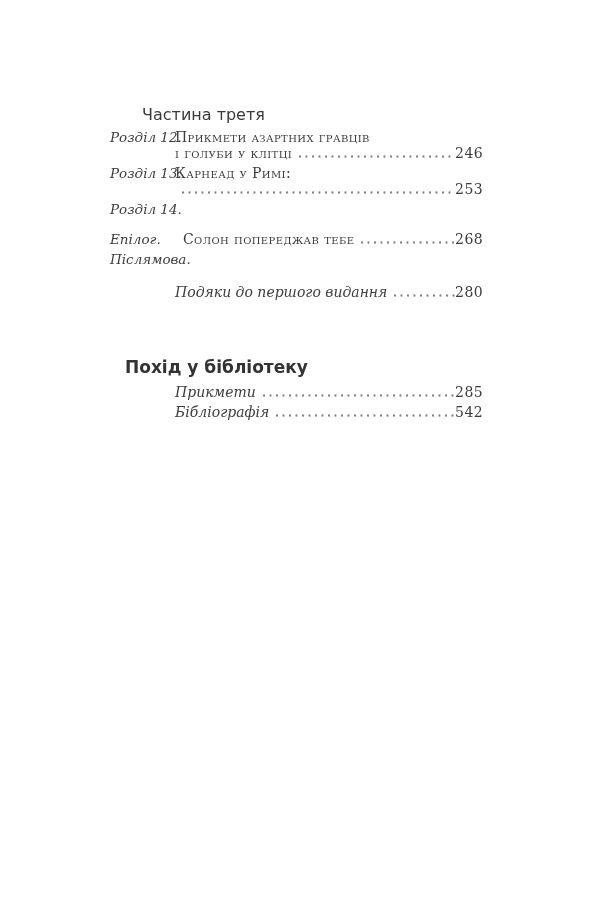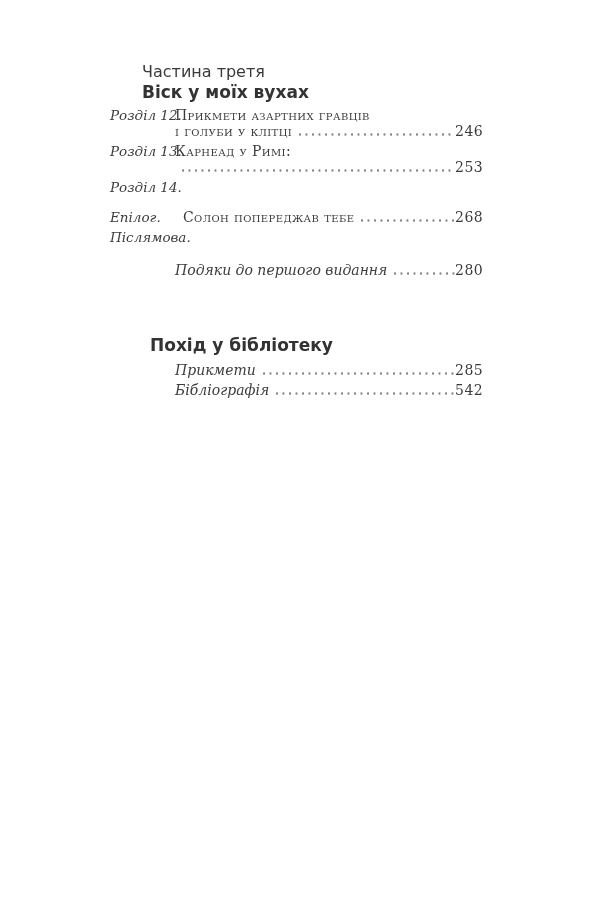--- a/index.html
+++ b/index.html
@@ -12,21 +12,21 @@
     width: 600px;
     height: 902px;
     background: #ffffff;
     overflow: hidden;
     font-family: "DejaVu Serif", "Liberation Serif", serif;
     color: #3b3b3b;
   }
   .toc {
     margin-left: 110px;
     width: 387px;
-    padding-top: 61px;
+    padding-top: 104px;
   }
   .part-heading {
     margin-left: 32px;
     font-family: "DejaVu Sans", "Liberation Sans", sans-serif;
   }
   .part-label {
     font-size: 16px;
     line-height: 21px;
     font-weight: 500;
     color: #3a3a3a;
@@ -97,39 +97,38 @@
   .page-num {
     flex: 0 0 42px;
     width: 42px;
     text-align: left;
     font-size: 14px;
     line-height: 16px;
     letter-spacing: 0.5px;
     color: #3b3b3b;
   }
   .library-heading {
-    margin-left: 40px;
+    margin-left: 15px;
     margin-top: 56px;
     margin-bottom: 6px;
     font-family: "DejaVu Sans", "Liberation Sans", sans-serif;
     font-size: 17px;
     line-height: 22px;
     font-weight: bold;
     color: #333333;
   }
 </style>
 </head>
 <body>
 
 <div class="page">
   <div class="toc">
 
     <div class="part-heading">
       <div class="part-label">Частина третя</div>
-      <div class="part-title">Віск у моїх вухах</div>
     </div>
 
     <div class="entries">
 
       <div class="entry">
         <span class="entry-label">Розділ 12.</span>
         <div class="entry-content">
           <div class="line">
             <span class="sc-title">Прикмети азартних гравців</span>
           </div>

